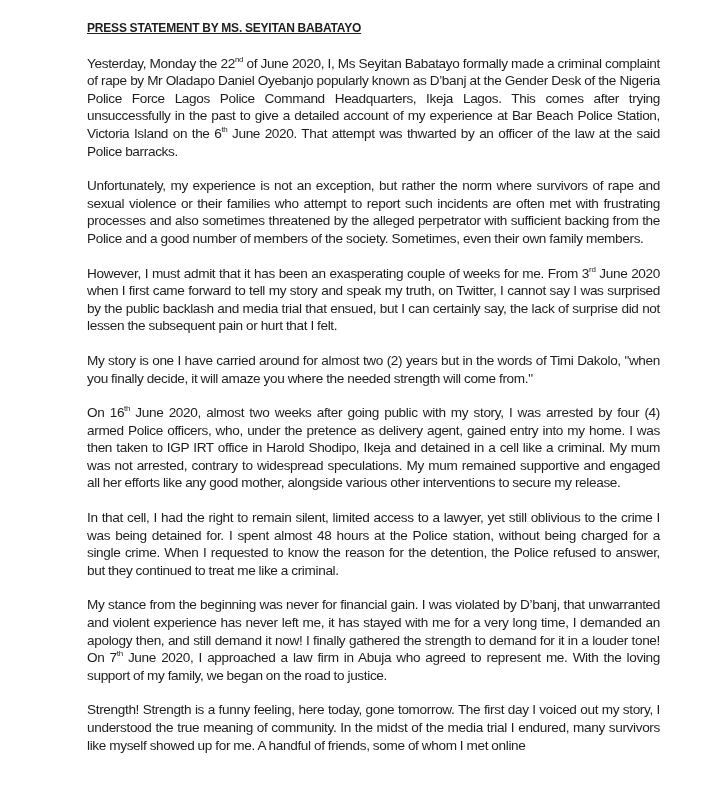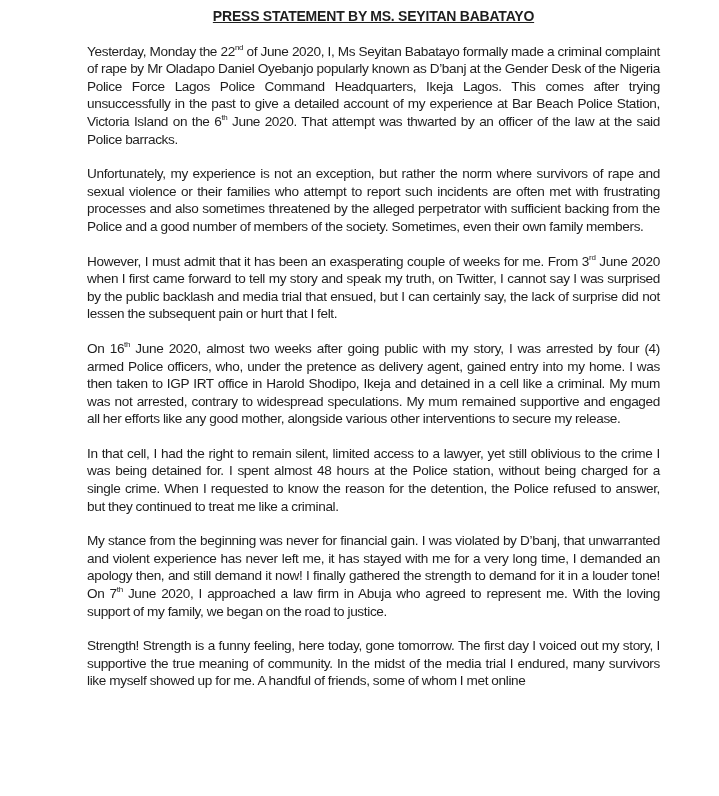--- a/index.html
+++ b/index.html
@@ -7,33 +7,34 @@
     .page {
       position: absolute; left: 87px; top: 8px; width: 573px;
       font-family: "Liberation Sans", sans-serif;
       color: #1e1e1e;
       font-size: 13.6px;
       line-height: 17.6px;
       letter-spacing: -0.35px;
       word-spacing: -0.2px;
     }
     .title {
-      text-align: center; font-weight: bold; text-decoration: underline;
-      margin: 0 0 7px 0; font-size: 14px; letter-spacing: -0.2px;
+      text-align: left; font-weight: bold; text-decoration: underline;
+      margin: 12px 0 7px 0; font-size: 12px; letter-spacing: -0.2px;
     }
     .para { margin: 17px 0 13px 0; text-align: justify; }
     sup { font-size: 8px; line-height: 0; vertical-align: super; }
   </style>
 </head>
 <body>
 
 <div class="page">
   <div class="title">PRESS STATEMENT BY MS. SEYITAN BABATAYO</div>
   <div id="paras">
       <p class="para">Yesterday, Monday the 22<sup>nd</sup> of June 2020, I, Ms Seyitan Babatayo  formally made a criminal complaint of rape by Mr Oladapo Daniel Oyebanjo popularly known as D’banj at the Gender Desk of the Nigeria Police Force Lagos Police Command Headquarters, Ikeja Lagos. This comes after trying unsuccessfully in the past to give a detailed account of my experience at Bar Beach Police Station, Victoria Island on the 6<sup>th</sup> June 2020. That attempt was thwarted by an officer of the law at the said Police barracks.</p>
       <p class="para">Unfortunately,  my  experience is not an exception, but rather the norm where survivors of rape and sexual violence or their families who attempt to report such incidents are often met with frustrating processes and also sometimes threatened by the alleged perpetrator with sufficient backing from the Police and a good number of members of the society. Sometimes, even their own family members.</p>
       <p class="para">However, I must admit that it has been an exasperating couple of weeks for me. From 3<sup>rd</sup> June 2020 when I first came forward to tell my story and speak my truth, on Twitter, I cannot say I was surprised by the public backlash and media trial that ensued, but I can certainly say, the lack of surprise did not lessen the subsequent pain or hurt that I felt.</p>
+      <p class="para">My story is one I have carried around for almost two (2) years but in the words of Timi Dakolo, "when you finally decide, it will amaze you where the needed strength will come from."</p>
       <p class="para">On 16<sup>th</sup> June 2020, almost two weeks after going public with my story, I was arrested by four (4) armed Police officers, who, under the pretence as delivery agent, gained entry into my home. I was then taken to  IGP IRT office in Harold Shodipo, Ikeja and detained in a cell like a criminal. My mum was  not arrested, contrary to  widespread speculations. My mum  remained supportive and engaged all her efforts like any good mother, alongside various other interventions to secure my release.</p>
       <p class="para">In that cell, I had the right to remain silent, limited access to a lawyer, yet still oblivious to the crime I was being detained for. I spent almost 48 hours at the Police station, without being charged for a single crime.  When I requested to know the reason for the detention, the Police refused to answer, but they continued to treat me like a criminal.</p>
       <p class="para">My stance from the beginning was never for financial gain. I was violated by D’banj, that unwarranted and violent experience has never left me, it has stayed with me for a very long time, I demanded an apology then, and still demand it now! I finally gathered the strength to demand for it in a louder tone! On 7<sup>th</sup> June 2020, I  approached a law firm in Abuja who agreed to represent me. With the loving support of my family, we began on the road to justice.</p>
-      <p class="para">Strength! Strength is a funny feeling, here today, gone tomorrow. The first day I voiced out my story,  I supportive the true meaning of community. In the midst of the media trial I endured, many survivors like myself showed up for me. A handful of friends, some of whom I met online</p>
+      <p class="para">Strength! Strength is a funny feeling, here today, gone tomorrow. The first day I voiced out my story,  I understood the true meaning of community. In the midst of the media trial I endured, many survivors like myself showed up for me. A handful of friends, some of whom I met online</p>
     </div>
 </div>
 
 </body></html>

